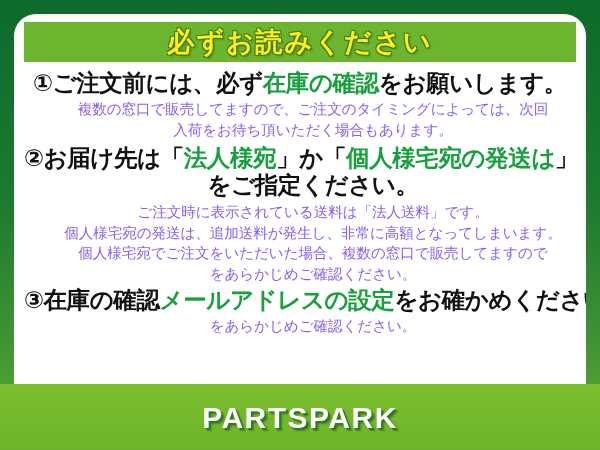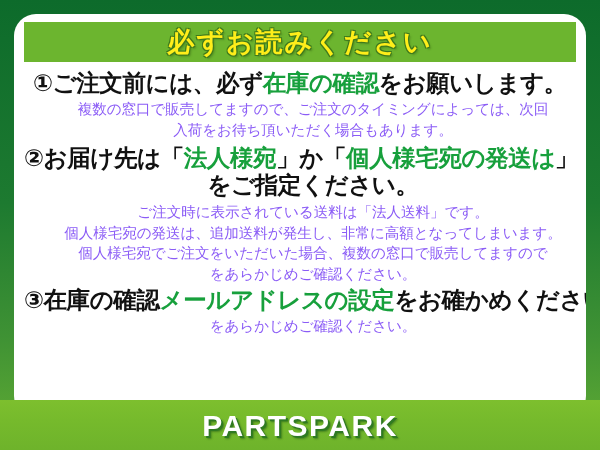--- a/index.html
+++ b/index.html
@@ -35,21 +35,21 @@
     border-radius: 22px;
     overflow: hidden;
   }
 
   
   .footer {
     position: absolute;
     left: 0;
     right: 0;
     bottom: 0;
-    height: 50px;
+    height: 66px;
     background: linear-gradient(180deg, #7dbf2e 0%, #76ba2c 40%, #6eb32b 100%);
     display: flex;
     align-items: center;
     justify-content: center;
   }
   .footer-logo {
     font-family: "Liberation Sans", "DejaVu Sans", sans-serif;
     font-weight: bold;
     font-size: 30px;
     letter-spacing: 1.5px;

